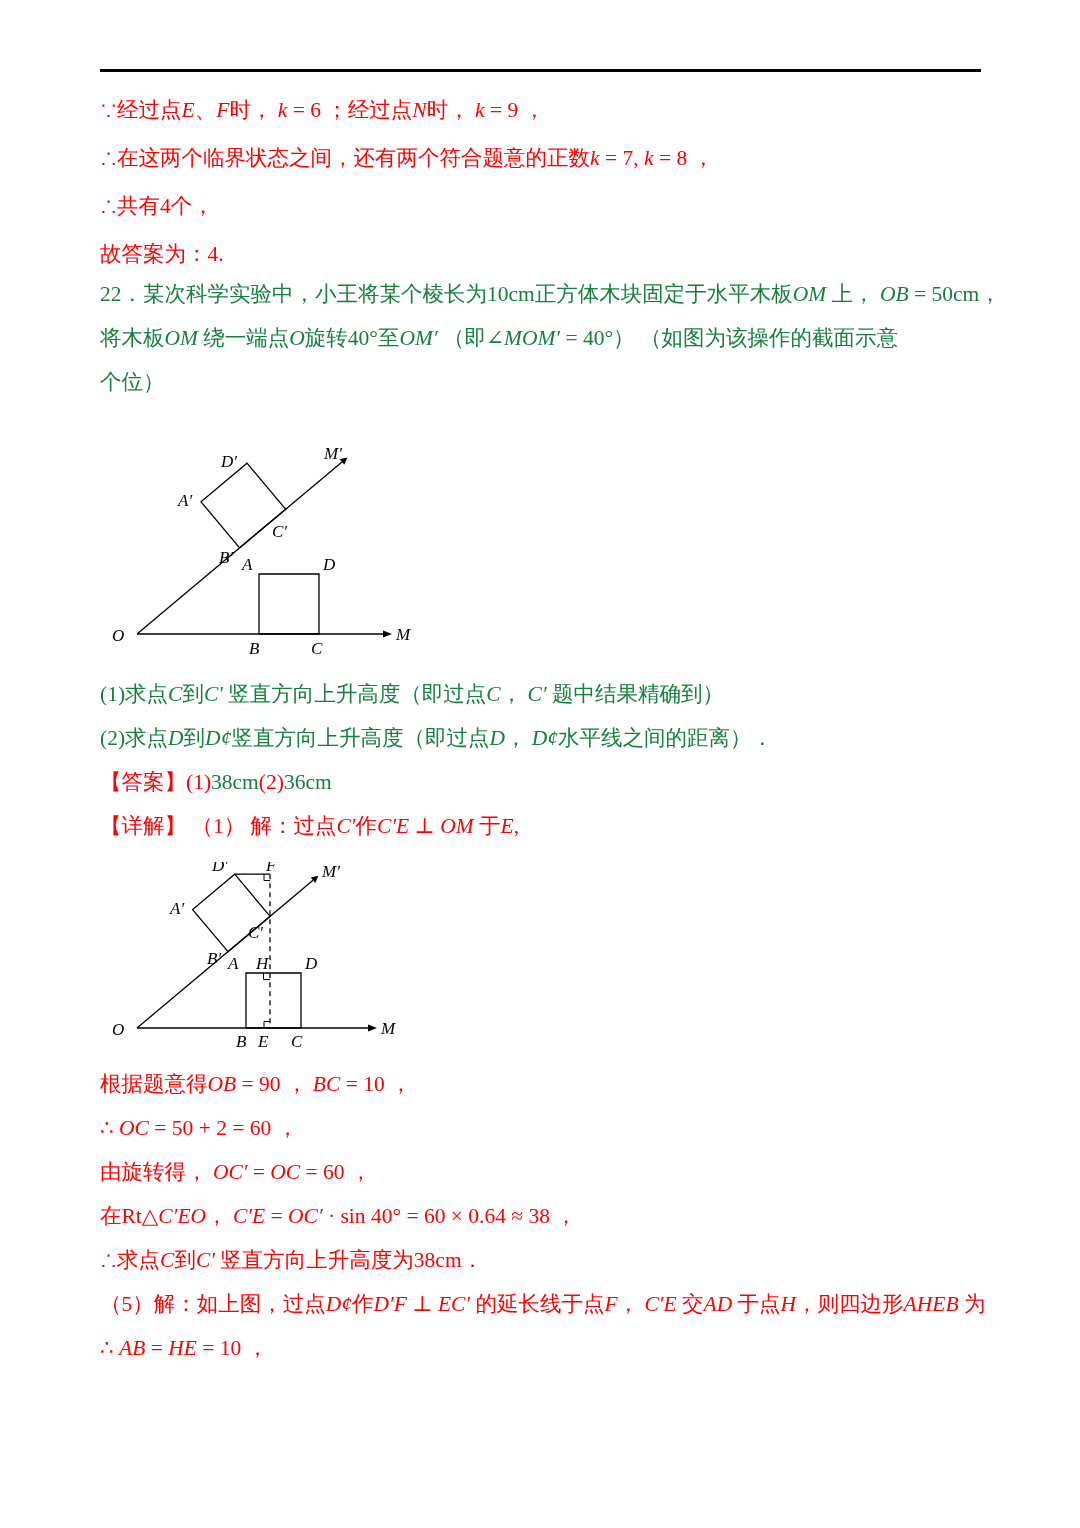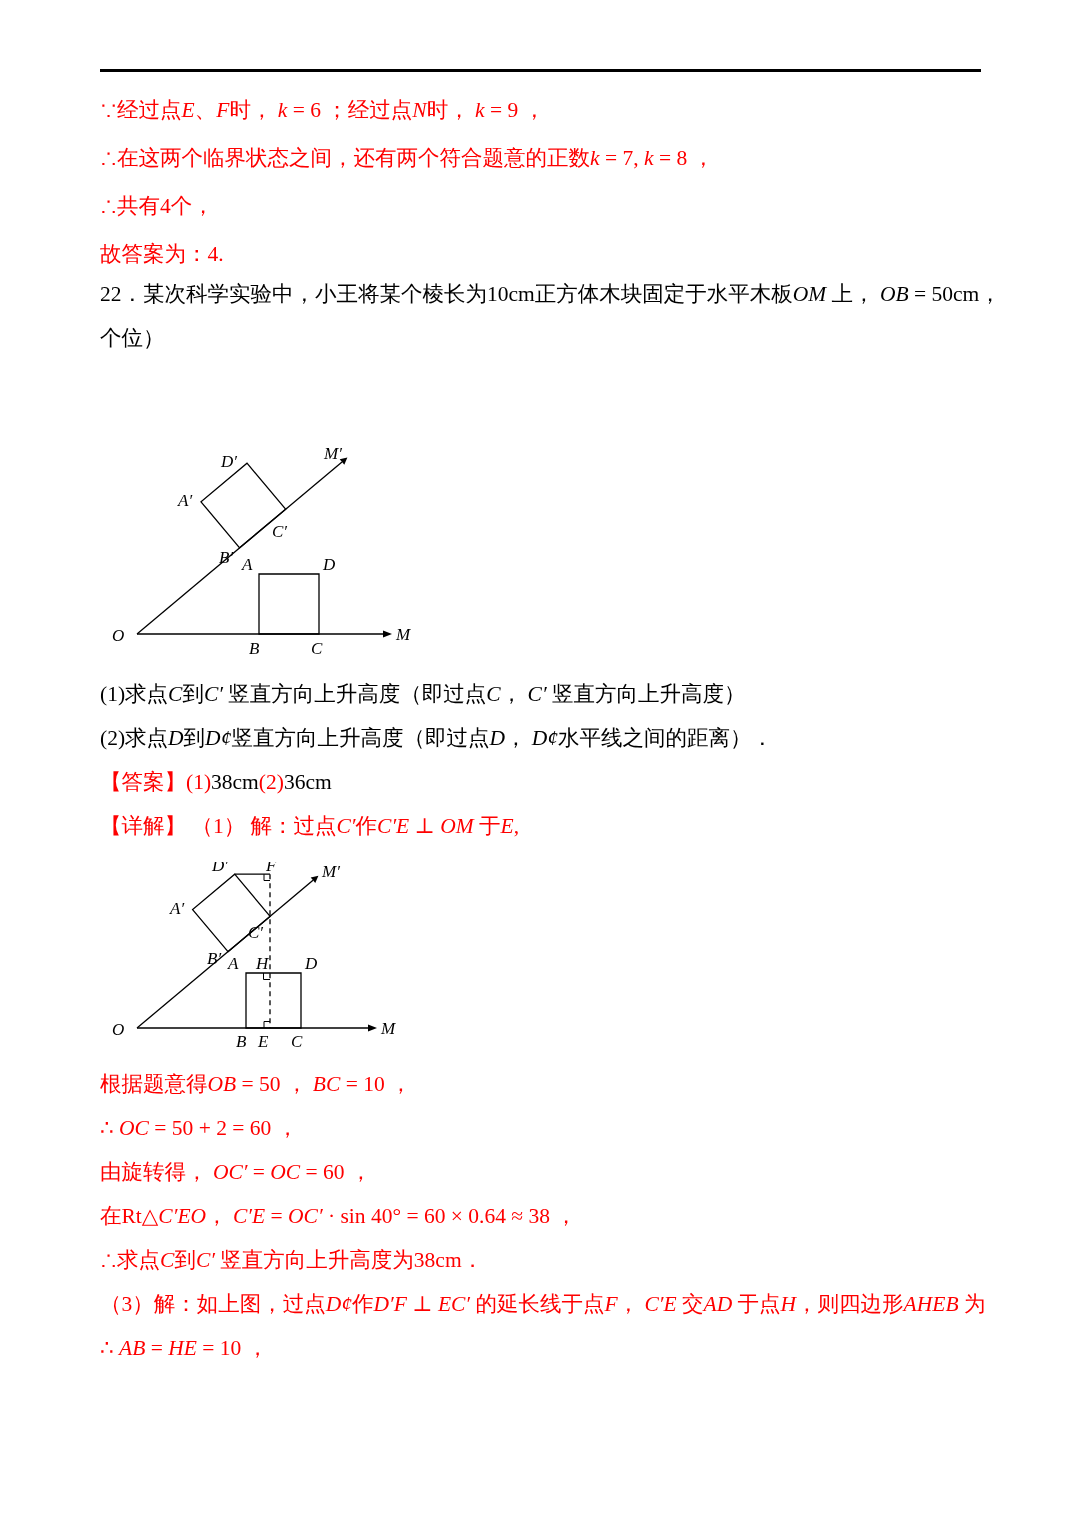--- a/index.html
+++ b/index.html
@@ -10,21 +10,21 @@
     background:#ffffff;
     font-family:"Liberation Serif","DejaVu Serif",serif;
     color:#000;
     overflow:hidden;
   }
   .rule { position:absolute; left:100px; top:69px; width:881px; height:3px; background:#000; }
   .flow { position:absolute; left:100px; width:882px; }
   .line { font-size:21.5px; line-height:44px; white-space:pre; }
   .flow[data-flow="intro"] .line { line-height:48px; }
   .red { color:#fe0000; }
-  .black { color:#000000; }
+  .black { color:#15803d; }
   .mi { font-style:italic; }
   .fig { position:absolute; left:100px; }
   .fig line, .fig path, .fig polygon.sq { stroke:#000; stroke-width:1.3; fill:none; }
   .fig polygon.ah { fill:#000; stroke:none; }
   .fig path.ra { stroke-width:1; }
   .lbl { font:italic 17px "Liberation Serif","DejaVu Serif",serif; fill:#000; }
 </style>
 </head>
 <body>
 
@@ -34,20 +34,21 @@
 
   <div class="flow" data-flow="intro" style="top:86px">
       <p class="line red"><span>∵经过点</span><span class="mi">E</span><span>、</span><span class="mi">F</span><span>时， </span><span class="mi">k</span><span> = 6 ；经过点</span><span class="mi">N</span><span>时， </span><span class="mi">k</span><span> = 9 ，</span></p>
       <p class="line red"><span>∴在这两个临界状态之间，还有两个符合题意的正数</span><span class="mi">k</span><span> = 7, </span><span class="mi">k</span><span> = 8 ，</span></p>
       <p class="line red"><span>∴共有4个，</span></p>
       <p class="line red"><span>故答案为：4.</span></p>
     </div>
 
   <div class="flow" data-flow="q22" style="top:272px">
       <p class="line black"><span>22．某次科学实验中，小王将某个棱长为10cm正方体木块固定于水平木板</span><span class="mi">OM</span><span> 上， </span><span class="mi">OB</span><span> = 50cm，</span></p>
+      <p class="line black"><span>将木板</span><span class="mi">OM</span><span> 绕一端点</span><span class="mi">O</span><span>旋转40°至</span><span class="mi">OM′</span><span> （即∠</span><span class="mi">MOM′</span><span> = 40°） （如图为该操作的截面示意</span></p>
       <p class="line black"><span>个位）</span></p>
     </div>
 
   <svg class="fig" style="top:448px" width="360" height="215" viewBox="0 0 360 215">
     <line x1="37" y1="186" x2="283" y2="186"></line>
     <polygon class="ah" points="283,182.5 292,186 283,189.5"></polygon>
     <line x1="37" y1="186" x2="242" y2="14"></line>
     <polygon class="ah" points="247.4,9.5 239.7,11.3 244.3,16.7"></polygon>
     <path d="M159,126 H219 V186 H159 Z"></path>
     <polygon class="sq" points="139.6,99.8 185.6,61.2 147,15.2 101,53.8"></polygon>
@@ -58,21 +59,21 @@
     <text class="lbl" x="149" y="206">B</text>
     <text class="lbl" x="211" y="206">C</text>
     <text class="lbl" x="223" y="122">D</text>
     <text class="lbl" x="78" y="58">A′</text>
     <text class="lbl" x="119" y="115">B′</text>
     <text class="lbl" x="172" y="89">C′</text>
     <text class="lbl" x="121" y="19">D′</text>
   </svg>
 
   <div class="flow" data-flow="questions" style="top:672px">
-      <p class="line black"><span>(1)求点</span><span class="mi">C</span><span>到</span><span class="mi">C′</span><span> 竖直方向上升高度（即过点</span><span class="mi">C</span><span>， </span><span class="mi">C′</span><span> 竖直方向上升高度）</span></p>
+      <p class="line black"><span>(1)求点</span><span class="mi">C</span><span>到</span><span class="mi">C′</span><span> 竖直方向上升高度（即过点</span><span class="mi">C</span><span>， </span><span class="mi">C′</span><span> 题中结果精确到）</span></p>
       <p class="line black"><span>(2)求点</span><span class="mi">D</span><span>到</span><span class="mi">D¢</span><span>竖直方向上升高度（即过点</span><span class="mi">D</span><span>， </span><span class="mi">D¢</span><span>水平线之间的距离）．</span></p>
       <p class="line red"><span>【答案】</span><span>(1)</span><span class="black">38cm</span><span>(2)</span><span class="black">36cm</span></p>
       <p class="line red"><span>【详解】 （1） 解：过点</span><span class="mi">C′</span><span>作</span><span class="mi">C′E</span><span> ⊥ </span><span class="mi">OM</span><span> 于</span><span class="mi">E</span><span>,</span></p>
     </div>
 
   <svg class="fig" style="top:862px" width="360" height="200" viewBox="0 0 360 200">
     <line x1="37" y1="166" x2="268" y2="166"></line>
     <polygon class="ah" points="268,162.5 277,166 268,169.5"></polygon>
     <line x1="37" y1="166" x2="213" y2="18.3"></line>
     <polygon class="ah" points="218.4,13.8 210.7,15.6 215.3,21"></polygon>
@@ -93,22 +94,22 @@
     <text class="lbl" x="158" y="185">E</text>
     <text class="lbl" x="166" y="9">F</text>
     <text class="lbl" x="156" y="107">H</text>
     <text class="lbl" x="70" y="52">A′</text>
     <text class="lbl" x="107" y="102">B′</text>
     <text class="lbl" x="148" y="76">C′</text>
     <text class="lbl" x="112" y="9">D′</text>
   </svg>
 
   <div class="flow" data-flow="solution" style="top:1062px">
-      <p class="line red"><span>根据题意得</span><span class="mi">OB</span><span> = 50 ， </span><span class="mi">BC</span><span> = 10 ，</span></p>
+      <p class="line red"><span>根据题意得</span><span class="mi">OB</span><span> = 90 ， </span><span class="mi">BC</span><span> = 10 ，</span></p>
       <p class="line red"><span>∴ </span><span class="mi">OC</span><span> = 50 + 2 = 60 ，</span></p>
       <p class="line red"><span>由旋转得， </span><span class="mi">OC′</span><span> = </span><span class="mi">OC</span><span> = 60 ，</span></p>
       <p class="line red"><span>在Rt△</span><span class="mi">C′EO</span><span>， </span><span class="mi">C′E</span><span> = </span><span class="mi">OC′</span><span> · sin 40° = 60 × 0.64 ≈ 38 ，</span></p>
       <p class="line red"><span>∴求点</span><span class="mi">C</span><span>到</span><span class="mi">C′</span><span> 竖直方向上升高度为38cm．</span></p>
-      <p class="line red"><span>（3）解：如上图，过点</span><span class="mi">D¢</span><span>作</span><span class="mi">D′F</span><span> ⊥ </span><span class="mi">EC′</span><span> 的延长线于点</span><span class="mi">F</span><span>， </span><span class="mi">C′E</span><span> 交</span><span class="mi">AD</span><span> 于点</span><span class="mi">H</span><span>，则四边形</span><span class="mi">AHEB</span><span> 为</span></p>
+      <p class="line red"><span>（5）解：如上图，过点</span><span class="mi">D¢</span><span>作</span><span class="mi">D′F</span><span> ⊥ </span><span class="mi">EC′</span><span> 的延长线于点</span><span class="mi">F</span><span>， </span><span class="mi">C′E</span><span> 交</span><span class="mi">AD</span><span> 于点</span><span class="mi">H</span><span>，则四边形</span><span class="mi">AHEB</span><span> 为</span></p>
       <p class="line red"><span>∴ </span><span class="mi">AB</span><span> = </span><span class="mi">HE</span><span> = 10 ，</span></p>
     </div>
 
 </div>
 
 </body></html>

